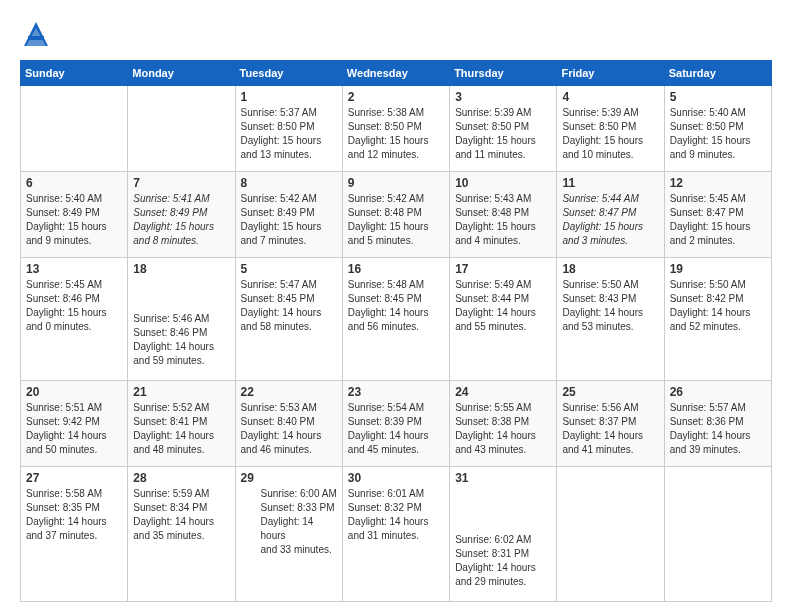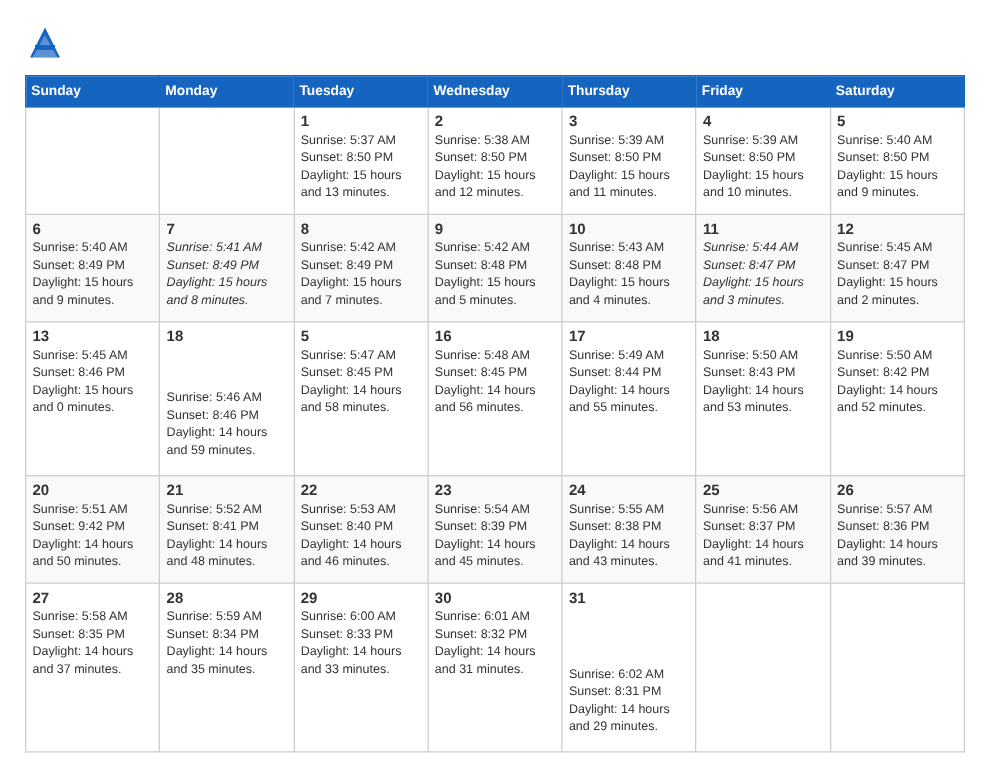--- a/index.html
+++ b/index.html
@@ -342,21 +342,21 @@
           </td>
           <td>
             <span class="day-number">28</span>
             <div class="day-info" style="white-space: pre-line;">Sunrise: 5:59 AM
 Sunset: 8:34 PM
 Daylight: 14 hours
 and 35 minutes.</div>
           </td>
           <td>
             <span class="day-number">29</span>
-            <div class="day-info" style="white-space: pre-line;">Sunrise: 6:00 AM
+            <div class="day-info" style="white-space: pre-line; margin-left: 20px;">Sunrise: 6:00 AM
 Sunset: 8:33 PM
 Daylight: 14 hours
 and 33 minutes.</div>
           </td>
           <td>
             <span class="day-number">30</span>
             <div class="day-info" style="white-space: pre-line;">Sunrise: 6:01 AM
 Sunset: 8:32 PM
 Daylight: 14 hours
 and 31 minutes.</div>

